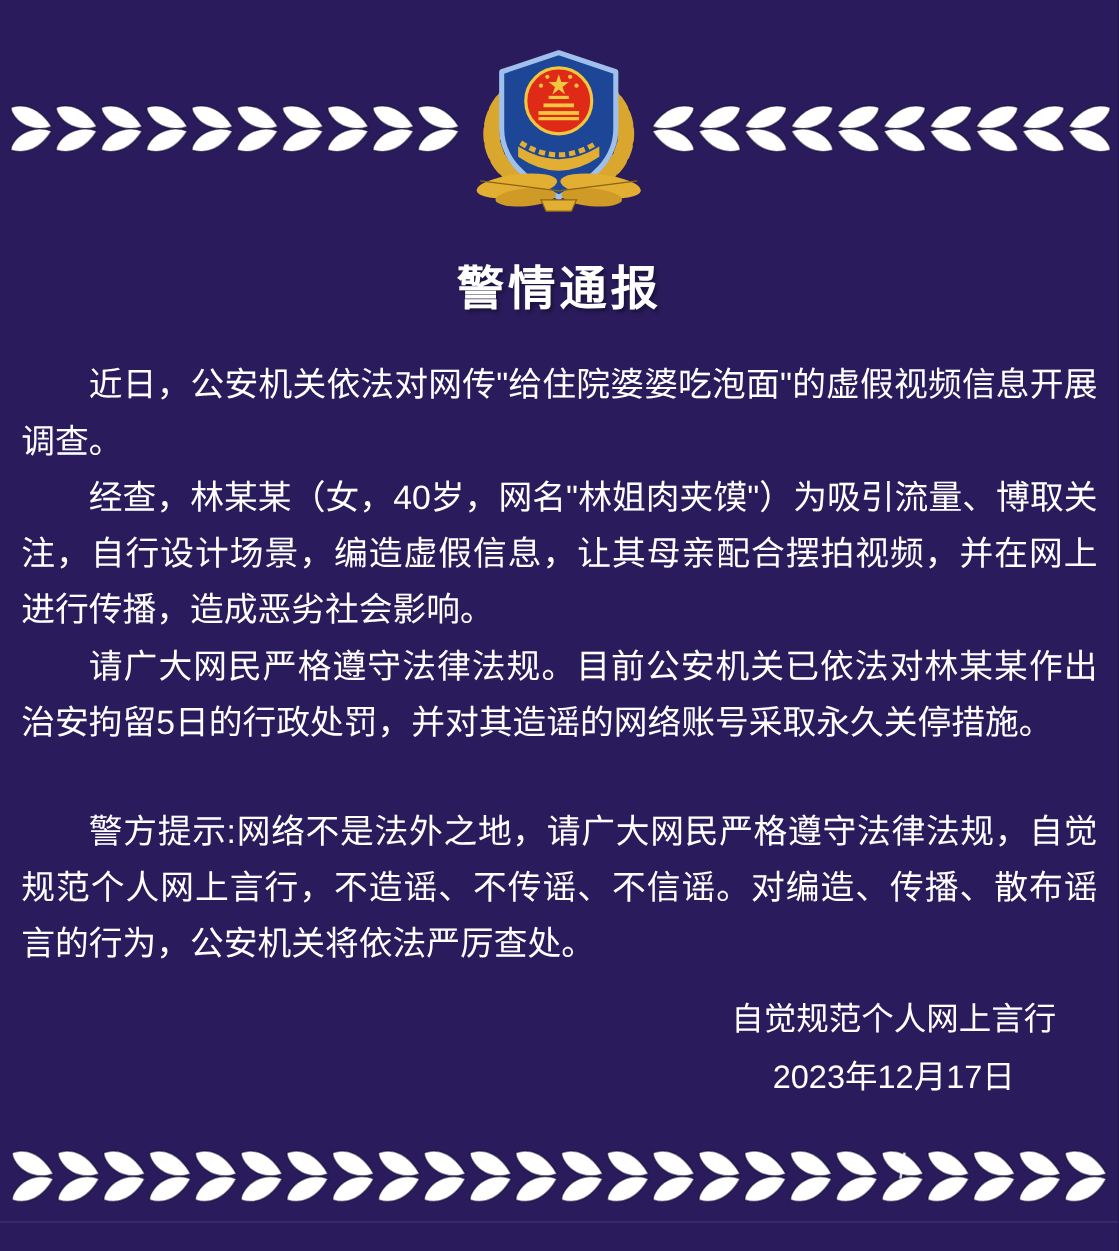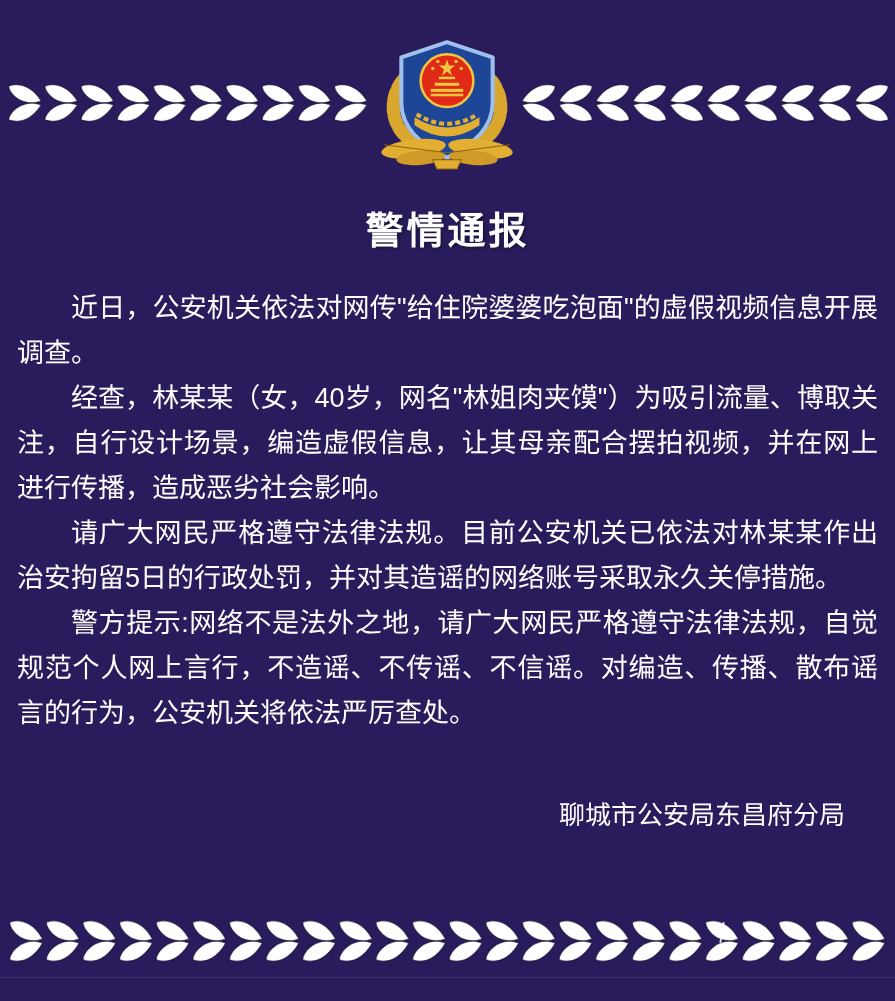--- a/index.html
+++ b/index.html
@@ -27,21 +27,21 @@
     text-align:center;font-size:38px;font-weight:bold;
     letter-spacing:3px;margin:0;
     text-shadow:2px 2px 3px rgba(0,0,0,0.35);
   }
   
   .body-text{
     position:absolute;top:286px;left:17px;width:861px;
     font-size:27px;line-height:45px;text-align:justify;
   }
   .body-text p{margin:0;text-indent:2em;}
-  .body-text p.tip{}
+  .body-text p.tip{margin-top:42px;}
   
   .signature{
     position:absolute;top:792px;right:50px;
     text-align:center;font-size:26px;line-height:46px;
   }
   .hairline{
     position:absolute;left:0;top:977px;width:100%;height:1px;
     background:rgba(255,255,255,0.10);
   }
   .stray-mark{
@@ -127,21 +127,22 @@
   <h1 class="title">警情通报</h1>
 
   <main class="body-text">
     <p>近日，公安机关依法对网传"给住院婆婆吃泡面"的虚假视频信息开展调查。</p>
     <p>经查，林某某（女，40岁，网名"林姐肉夹馍"）为吸引流量、博取关注，自行设计场景，编造虚假信息，让其母亲配合摆拍视频，并在网上进行传播，造成恶劣社会影响。</p>
     <p>请广大网民严格遵守法律法规。目前公安机关已依法对林某某作出治安拘留5日的行政处罚，并对其造谣的网络账号采取永久关停措施。</p>
     <p class="tip">警方提示:网络不是法外之地，请广大网民严格遵守法律法规，自觉规范个人网上言行，不造谣、不传谣、不信谣。对编造、传播、散布谣言的行为，公安机关将依法严厉查处。</p>
   </main>
 
   <div class="signature">
-    <div>聊城市公安局东昌府分局</div>
+    <div>自觉规范个人网上言行</div>
+    <div>2023年12月17日</div>
   </div>
 
   <div class="band band-bottom">
     <svg viewBox="0 0 862 40" preserveAspectRatio="none">
       <use href="#leaf-unit" x="0"></use>
         <use href="#leaf-unit" x="36"></use>
         <use href="#leaf-unit" x="72"></use>
       <use href="#leaf-unit" x="108"></use>
         <use href="#leaf-unit" x="144"></use>
         <use href="#leaf-unit" x="180"></use>

